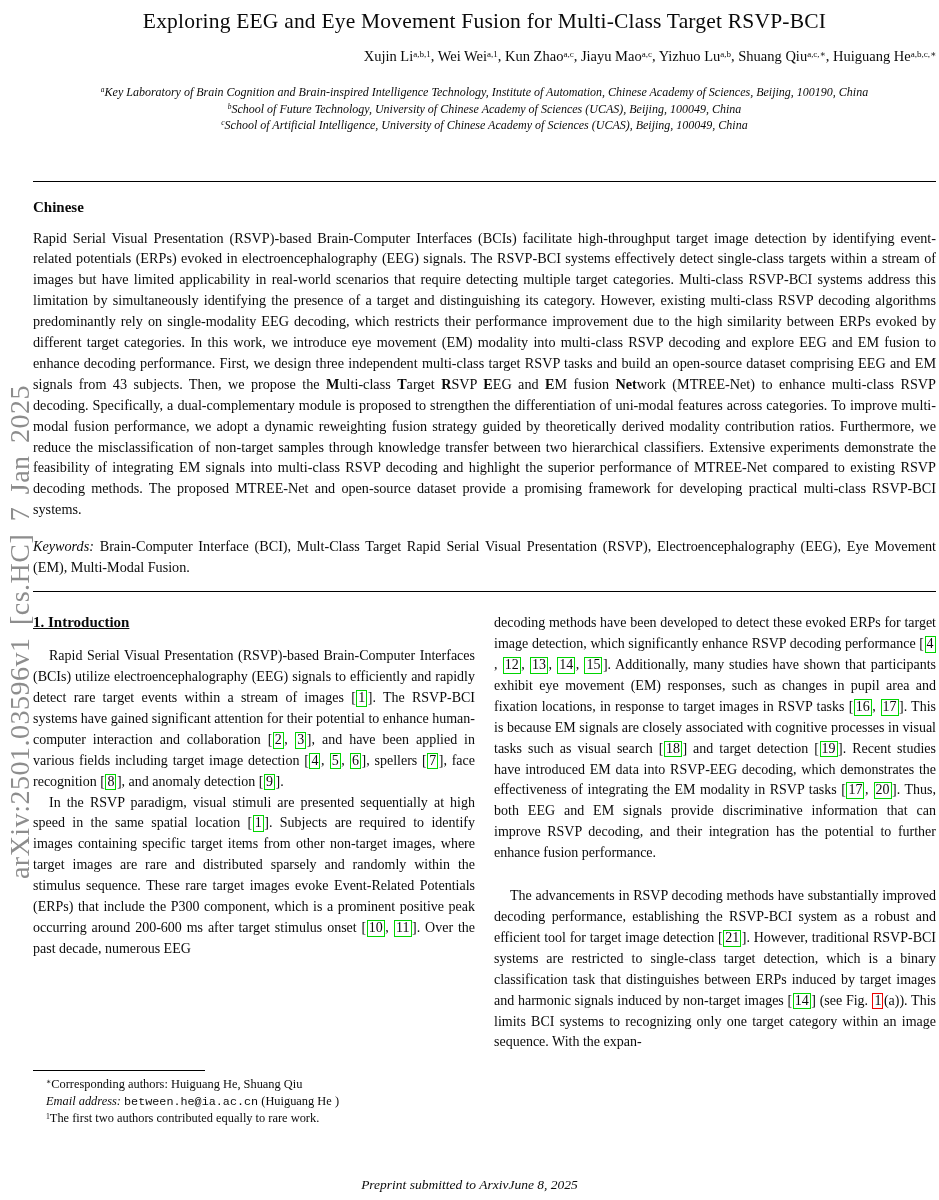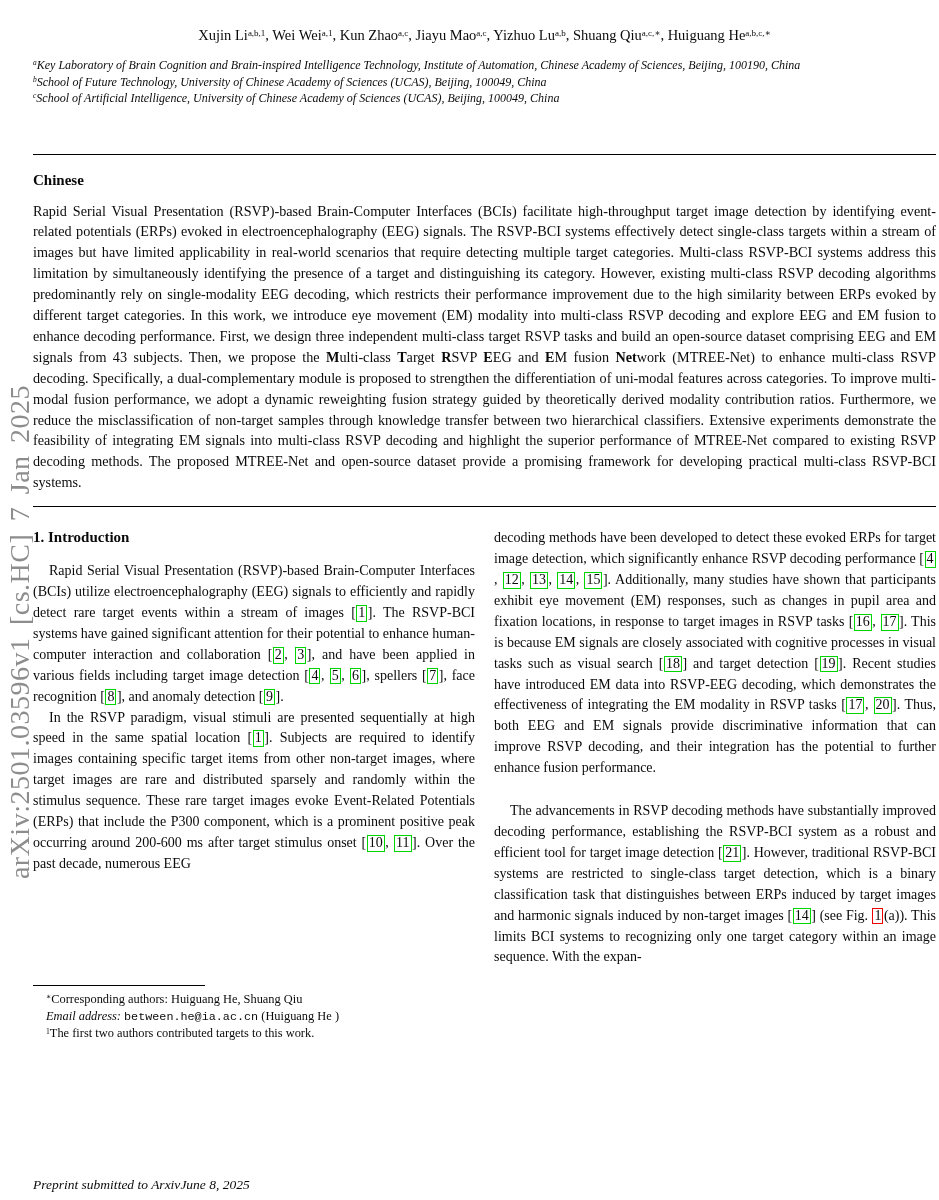--- a/index.html
+++ b/index.html
@@ -12,42 +12,42 @@
     position:absolute;top:632px;left:20px;
     transform:translate(-50%,-50%) rotate(-90deg);
     font-size:28px;color:#8d8d8d;white-space:nowrap;word-spacing:5px;
     letter-spacing:.5px;
   }
   .content{position:absolute;left:33px;top:0;width:903px;}
   .title{
     font-size:21.5px;font-weight:normal;text-align:center;
     margin:9px 0 0 0;letter-spacing:.2px;
   }
-  .authors{text-align:center;font-size:14.5px;margin-top:27px;}
-  .affiliations{text-align:left;font-style:italic;font-size:12px;margin-top:13px;line-height:16.5px;}
+  .authors{text-align:right;font-size:14.5px;margin-top:14px;}
+  .affiliations{text-align:center;font-style:italic;font-size:12px;margin-top:19px;line-height:16.5px;}
   .rule{border:none;border-top:1.6px solid #000;margin:0;}
   .rule-top{margin-top:47px;}
   .rule-mid{margin-top:13px;}
   .abstract-heading{font-weight:bold;font-size:15px;margin-top:17px;}
   .abstract-body{
     margin:12px 0 0 0;font-size:14.2px;line-height:20.9px;text-align:justify;
   }
   .keywords{margin:16px 0 0 0;font-size:14.2px;line-height:21px;text-align:justify;}
   .columns{display:flex;gap:19px;margin-top:21px;height:516px;}
   .col{width:442px;position:relative;}
-  .section-heading{font-size:15px;font-weight:bold;margin:1px 0 15px 0;}
+  .section-heading{font-size:15px;font-weight:bold;margin:1px 0 15px 0;text-decoration:underline;}
   .para{margin:0;font-size:14px;line-height:20.9px;text-align:justify;}
   .para.indent{text-indent:16px;}
   .para-gap{margin-top:22px;}
   .footnotes{position:absolute;left:0;right:0;bottom:2px;font-size:12.4px;line-height:16.8px;}
   .fn-rule{width:172px;border-top:1px solid #000;margin-bottom:5px;}
   .fn-line{text-indent:13px;}
   .footer{
     position:absolute;left:33px;right:33px;bottom:7px;
-    display:flex;justify-content:flex-start;
+    display:flex;justify-content:center;
     font-style:italic;font-size:13.5px;
   }
   
   .seg-b{font-weight:bold;}
   .seg-i{font-style:italic;}
   .seg-m{font-family:"Liberation Mono","DejaVu Sans Mono",monospace;font-size:.95em;font-style:normal;}
   .seg-sup{font-size:.62em;position:relative;top:-.5em;line-height:0;}
   .seg-c{
     border:1.2px solid var(--citation-box,#00d500);
     padding:0 1px;margin:0 .5px;display:inline-block;line-height:1.05;text-indent:0;
@@ -57,50 +57,52 @@
     padding:0 1px;margin:0 .5px;display:inline-block;line-height:1.05;text-indent:0;
   }
 </style>
 </head>
 <body>
 
 <div class="watermark">arXiv:2501.03596v1 [cs.HC] 7 Jan 2025</div>
 
 <div class="content">
 
+  <h1 class="title">Exploring EEG and Eye Movement Fusion for Multi-Class Target RSVP-BCI</h1>
 
   <div class="authors"><span>Xujin Li</span><span class="seg-sup">a,b,1</span><span>, Wei Wei</span><span class="seg-sup">a,1</span><span>, Kun Zhao</span><span class="seg-sup">a,c</span><span>, Jiayu Mao</span><span class="seg-sup">a,c</span><span>, Yizhuo Lu</span><span class="seg-sup">a,b</span><span>, Shuang Qiu</span><span class="seg-sup">a,c,∗</span><span>, Huiguang He</span><span class="seg-sup">a,b,c,∗</span></div>
 
   <div class="affiliations">
     <div><span class="seg-sup">a</span><span>Key Laboratory of Brain Cognition and Brain-inspired Intelligence Technology, Institute of Automation, Chinese Academy of Sciences, Beijing, 100190, China</span></div>
     <div><span class="seg-sup">b</span><span>School of Future Technology, University of Chinese Academy of Sciences (UCAS), Beijing, 100049, China</span></div>
     <div><span class="seg-sup">c</span><span>School of Artificial Intelligence, University of Chinese Academy of Sciences (UCAS), Beijing, 100049, China</span></div>
   </div>
 
   <hr class="rule rule-top">
 
   <div class="abstract-heading">Chinese</div>
 
   <p class="abstract-body"><span>Rapid Serial Visual Presentation (RSVP)-based Brain-Computer Interfaces (BCIs) facilitate high-throughput target image detection by identifying event-related potentials (ERPs) evoked in electroencephalography (EEG) signals.  The RSVP-BCI systems effectively detect single-class targets within a stream of images but have limited applicability in real-world scenarios that require detecting multiple target categories. Multi-class RSVP-BCI systems address this limitation by simultaneously identifying the presence of a target and distinguishing its category.  However, existing multi-class RSVP decoding algorithms predominantly rely on single-modality EEG decoding, which restricts their performance improvement due to the high similarity between ERPs evoked by different target categories.  In this work, we introduce eye movement (EM) modality into multi-class RSVP decoding and explore EEG and EM fusion to enhance decoding performance. First, we design three independent multi-class target RSVP tasks and build an open-source dataset comprising EEG and EM signals from 43 subjects. Then, we propose the </span><span class="seg-b">M</span><span>ulti-class </span><span class="seg-b">T</span><span>arget </span><span class="seg-b">R</span><span>SVP </span><span class="seg-b">E</span><span>EG and </span><span class="seg-b">E</span><span>M fusion </span><span class="seg-b">Net</span><span>work (MTREE-Net) to enhance multi-class RSVP decoding.  Specifically, a dual-complementary module is proposed to strengthen the differentiation of uni-modal features across categories. To improve multi-modal fusion performance, we adopt a dynamic reweighting fusion strategy guided by theoretically derived modality contribution ratios. Furthermore, we reduce the misclassification of non-target samples through knowledge transfer between two hierarchical classifiers.  Extensive experiments demonstrate the feasibility of integrating EM signals into multi-class RSVP decoding and highlight the superior performance of MTREE-Net compared to existing RSVP decoding methods.  The proposed MTREE-Net and open-source dataset provide a promising framework for developing practical multi-class RSVP-BCI systems.</span></p>
 
+  <p class="keywords"><span class="seg-i">Keywords:  </span><span>Brain-Computer Interface (BCI), Mult-Class Target Rapid Serial Visual Presentation (RSVP), Electroencephalography (EEG), Eye Movement (EM), Multi-Modal Fusion.</span></p>
 
   <hr class="rule rule-mid">
 
   <div class="columns">
 
     <div class="col">
       <h2 class="section-heading">1.  Introduction</h2>
       <p class="para indent"><span>Rapid Serial Visual Presentation (RSVP)-based Brain-Computer Interfaces (BCIs) utilize electroencephalography (EEG) signals to efficiently and rapidly detect rare target events within a stream of images [</span><span class="seg-c">1</span><span>].  The RSVP-BCI systems have gained significant attention for their potential to enhance human-computer interaction and collaboration [</span><span class="seg-c">2</span><span>, </span><span class="seg-c">3</span><span>], and have been applied in various fields including target image detection [</span><span class="seg-c">4</span><span>, </span><span class="seg-c">5</span><span>, </span><span class="seg-c">6</span><span>], spellers [</span><span class="seg-c">7</span><span>], face recognition [</span><span class="seg-c">8</span><span>], and anomaly detection [</span><span class="seg-c">9</span><span>].</span></p>
       <p class="para indent"><span>In the RSVP paradigm, visual stimuli are presented sequentially at high speed in the same spatial location [</span><span class="seg-c">1</span><span>].  Subjects are required to identify images containing specific target items from other non-target images, where target images are rare and distributed sparsely and randomly within the stimulus sequence.  These rare target images evoke Event-Related Potentials (ERPs) that include the P300 component, which is a prominent positive peak occurring around 200-600 ms after target stimulus onset [</span><span class="seg-c">10</span><span>, </span><span class="seg-c">11</span><span>].  Over the past decade, numerous EEG</span></p>
 
       <div class="footnotes">
         <div class="fn-rule"></div>
         <div class="fn-line"><span class="seg-sup">∗</span><span>Corresponding authors: Huiguang He, Shuang Qiu</span></div>
         <div class="fn-line"><span class="seg-i">Email address: </span><span class="seg-m">between.he@ia.ac.cn</span><span> (Huiguang He )</span></div>
-        <div class="fn-line"><span class="seg-sup">1</span><span>The first two authors contributed targets to this work.</span></div>
+        <div class="fn-line"><span class="seg-sup">1</span><span>The first two authors contributed equally to rare work.</span></div>
       </div>
     </div>
 
     <div class="col">
       <p class="para"><span>decoding methods have been developed to detect these evoked ERPs for target image detection, which significantly enhance RSVP decoding performance [</span><span class="seg-c">4</span><span>, </span><span class="seg-c">12</span><span>, </span><span class="seg-c">13</span><span>, </span><span class="seg-c">14</span><span>, </span><span class="seg-c">15</span><span>].  Additionally, many studies have shown that participants exhibit eye movement (EM) responses, such as changes in pupil area and fixation locations, in response to target images in RSVP tasks [</span><span class="seg-c">16</span><span>, </span><span class="seg-c">17</span><span>]. This is because EM signals are closely associated with cognitive processes in visual tasks such as visual search [</span><span class="seg-c">18</span><span>] and target detection [</span><span class="seg-c">19</span><span>].  Recent studies have introduced EM data into RSVP-EEG decoding, which demonstrates the effectiveness of integrating the EM modality in RSVP tasks [</span><span class="seg-c">17</span><span>, </span><span class="seg-c">20</span><span>]. Thus, both EEG and EM signals provide discriminative information that can improve RSVP decoding, and their integration has the potential to further enhance fusion performance.</span></p>
       <p class="para indent para-gap"><span>The advancements in RSVP decoding methods have substantially improved decoding performance, establishing the RSVP-BCI system as a robust and efficient tool for target image detection [</span><span class="seg-c">21</span><span>].  However, traditional RSVP-BCI systems are restricted to single-class target detection, which is a binary classification task that distinguishes between ERPs induced by target images and harmonic signals induced by non-target images [</span><span class="seg-c">14</span><span>] (see Fig. </span><span class="seg-f">1</span><span>(a)).  This limits BCI systems to recognizing only one target category within an image sequence. With the expan-</span></p>
     </div>
 
   </div>
 </div>

